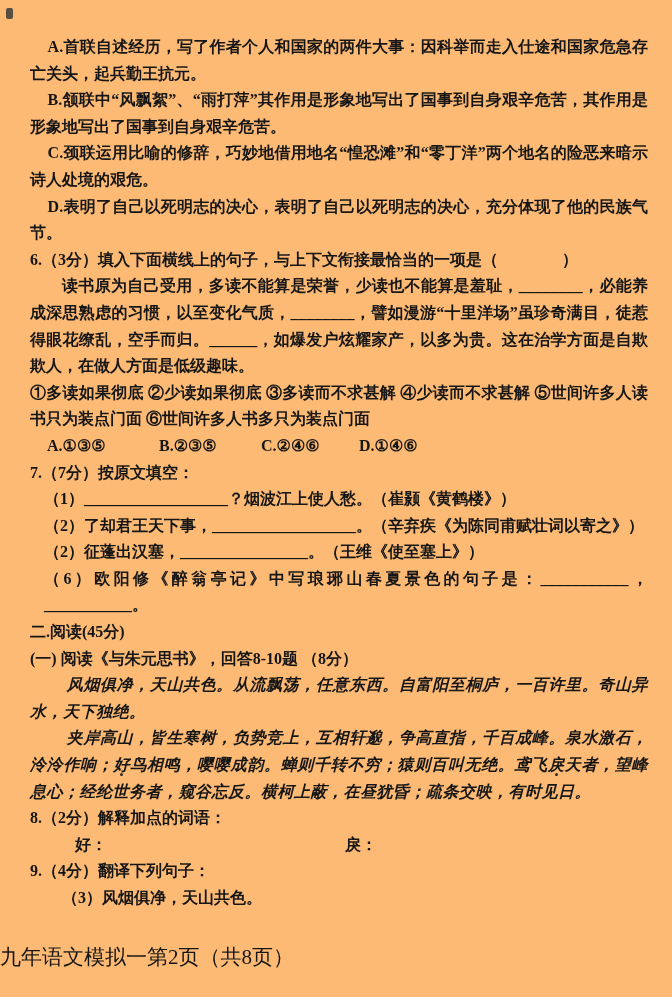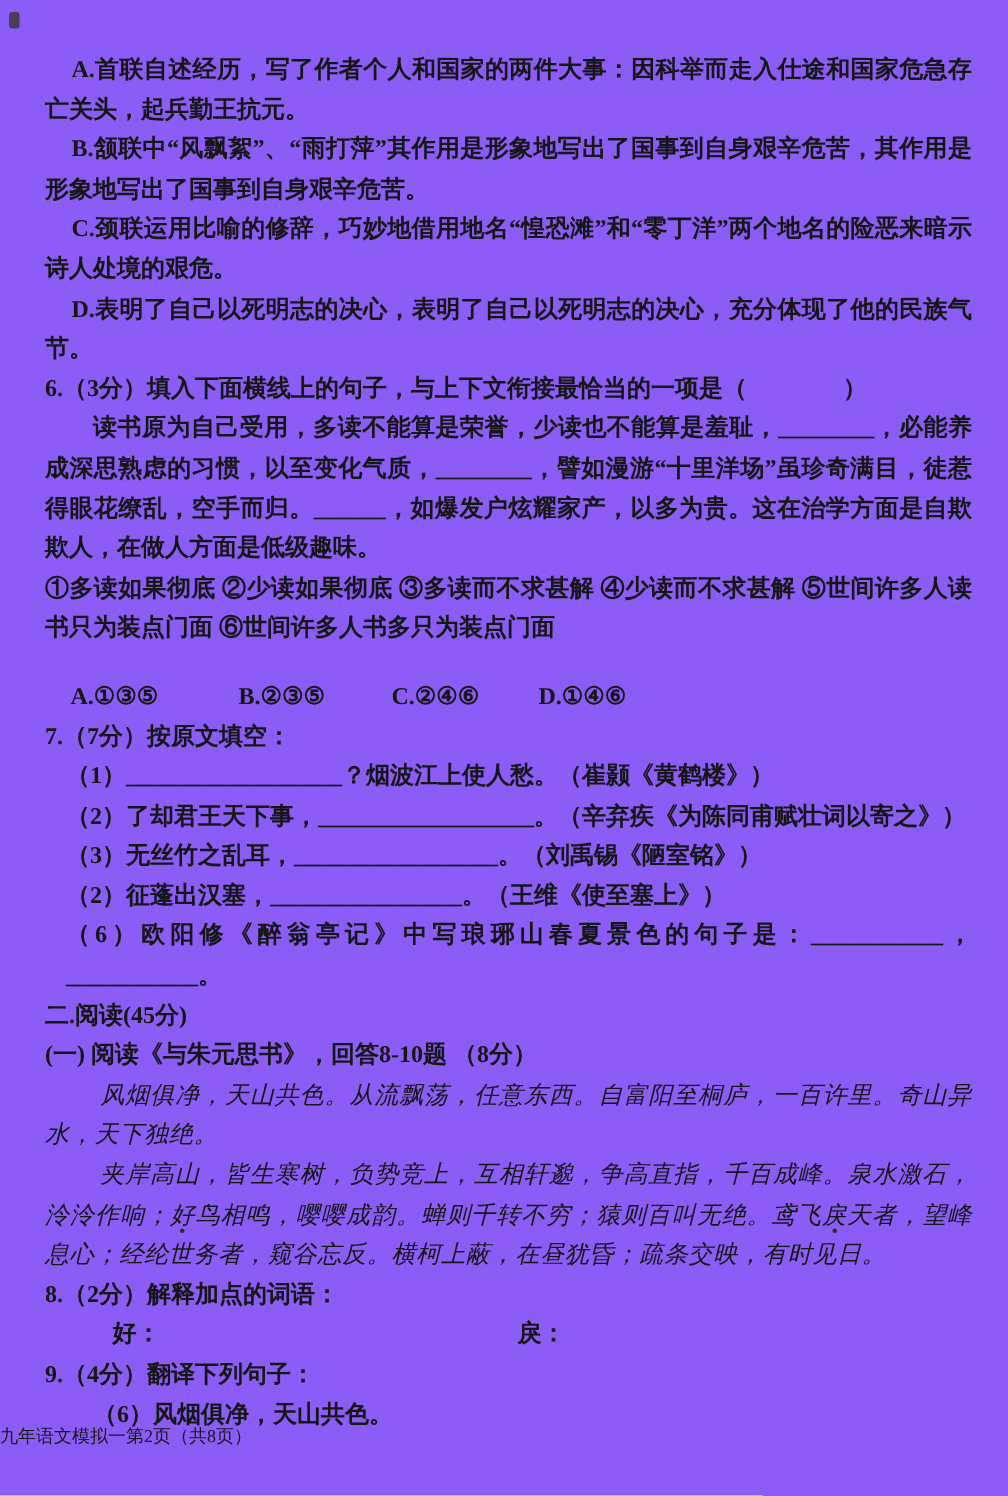--- a/index.html
+++ b/index.html
@@ -1,46 +1,46 @@
 <!DOCTYPE html>
 <html><head>
 <meta charset="utf-8">
 <style>
   html, body { margin: 0; padding: 0; background: #e9e9e7; }
   .page {
     position: relative;
     width: 672px;
     height: 997px;
     margin: 0 auto;
-    background: #8b5cf6;
+    background: #fdba74;
     color: #161616;
     font-family: "Liberation Serif", "DejaVu Serif", serif;
     font-weight: bold;
     font-size: 16px;
     box-sizing: border-box;
     padding: 34px 24px 0 30px;
     overflow: hidden;
   }
   .page p { margin: 0; line-height: 26.6px; text-align: justify; }
   .opt-para { text-indent: 1.1em; }
   .body-indent { text-indent: 2em; }
   .stem { margin-top: 1px; }
   .fill-item { padding-left: 14px; }
   .section-heading { margin-top: 2px; }
   .part-heading { margin-top: 1px; }
   .passage {
     font-style: italic;
-    font-weight: normal;
+    font-weight: bold;
     text-indent: 2.3em;
     line-height: 26.2px;
     letter-spacing: 0.5px;
   }
   .choices-row { padding-left: 17px; }
   .choices-row span { display: inline-block; }
-  .choice-a { width: 112px; margin-top: 19px; }
+  .choice-a { width: 112px; }
   .choice-b { width: 102px; }
   .choice-c { width: 98px; }
   .answer-row .w1 { display: inline-block; width: 315px; padding-left: 45px; box-sizing: border-box; }
   .q9-item { padding-left: 32px; }
   .em-dot { position: relative; font-style: italic; }
   .em-dot::after {
     content: "";
     position: absolute;
     left: 50%;
     bottom: -3px;
@@ -50,21 +50,21 @@
     border-radius: 50%;
     background: #2a2a2a;
   }
   .footer {
     position: absolute;
     left: 0;
     bottom: 26px;
     width: 100%;
     text-align: center;
     font-weight: normal;
-    font-size: 12px;
+    font-size: 21px;
   }
   .scan-speck {
     position: absolute;
     left: 6px;
     top: 8px;
     width: 7px;
     height: 11px;
     background: #3a3a38;
     border-radius: 2px;
     opacity: 0.85;
@@ -84,32 +84,31 @@
   <p class="stem">6.（3分）填入下面横线上的句子，与上下文衔接最恰当的一项是（　　　　）</p>
   <p class="body-indent">读书原为自己受用，多读不能算是荣誉，少读也不能算是羞耻，________，必能养成深思熟虑的习惯，以至变化气质，________，譬如漫游“十里洋场”虽珍奇满目，徒惹得眼花缭乱，空手而归。______，如爆发户炫耀家产，以多为贵。这在治学方面是自欺欺人，在做人方面是低级趣味。</p>
   <p>①多读如果彻底 ②少读如果彻底 ③多读而不求甚解 ④少读而不求甚解 ⑤世间许多人读书只为装点门面 ⑥世间许多人书多只为装点门面</p>
   <p class="choices-row">
     <span class="choice-a">A.①③⑤</span><span class="choice-b">B.②③⑤</span><span class="choice-c">C.②④⑥</span><span class="choice-d">D.①④⑥</span>
   </p>
 
   <p class="stem">7.（7分）按原文填空：</p>
   <p class="fill-item">（1）__________________？烟波江上使人愁。（崔颢《黄鹤楼》）</p>
   <p class="fill-item">（2）了却君王天下事，__________________。（辛弃疾《为陈同甫赋壮词以寄之》）</p>
-  <p class="fill-item">（3）无丝竹之乱耳，_________________。（刘禹锡《陋室铭》）</p>
   <p class="fill-item">（2）征蓬出汉塞，________________。（王维《使至塞上》）</p>
   <p class="fill-item">（6）欧阳修《醉翁亭记》中写琅琊山春夏景色的句子是：___________，___________。</p>
 
   <p class="section-heading">二.阅读(45分)</p>
   <p class="part-heading">(一) 阅读《与朱元思书》，回答8-10题 （8分）</p>
 
   <p class="passage">风烟俱净，天山共色。从流飘荡，任意东西。自富阳至桐庐，一百许里。奇山异水，天下独绝。</p>
   <p class="passage"><span>夹岸高山，皆生寒树，负势竞上，互相轩邈，争高直指，千百成峰。泉水激石，泠泠作响；</span><span class="em-dot">好</span><span>鸟相鸣，嘤嘤成韵。蝉则千转不穷；猿则百叫无绝。鸢飞</span><span class="em-dot">戾</span><span>天者，望峰息心；经纶世务者，窥谷忘反。横柯上蔽，在昼犹昏；疏条交映，有时见日。</span></p>
 
   <p class="stem">8.（2分）解释加点的词语：</p>
   <p class="answer-row">
     <span class="w1">好：</span><span class="w2">戾：</span>
   </p>
 
   <p class="stem">9.（4分）翻译下列句子：</p>
-  <p class="q9-item">（6）风烟俱净，天山共色。</p>
+  <p class="q9-item">（3）风烟俱净，天山共色。</p>
 
   <p class="footer">九年语文模拟一第2页（共8页）</p>
 </div>
 
 </body></html>

